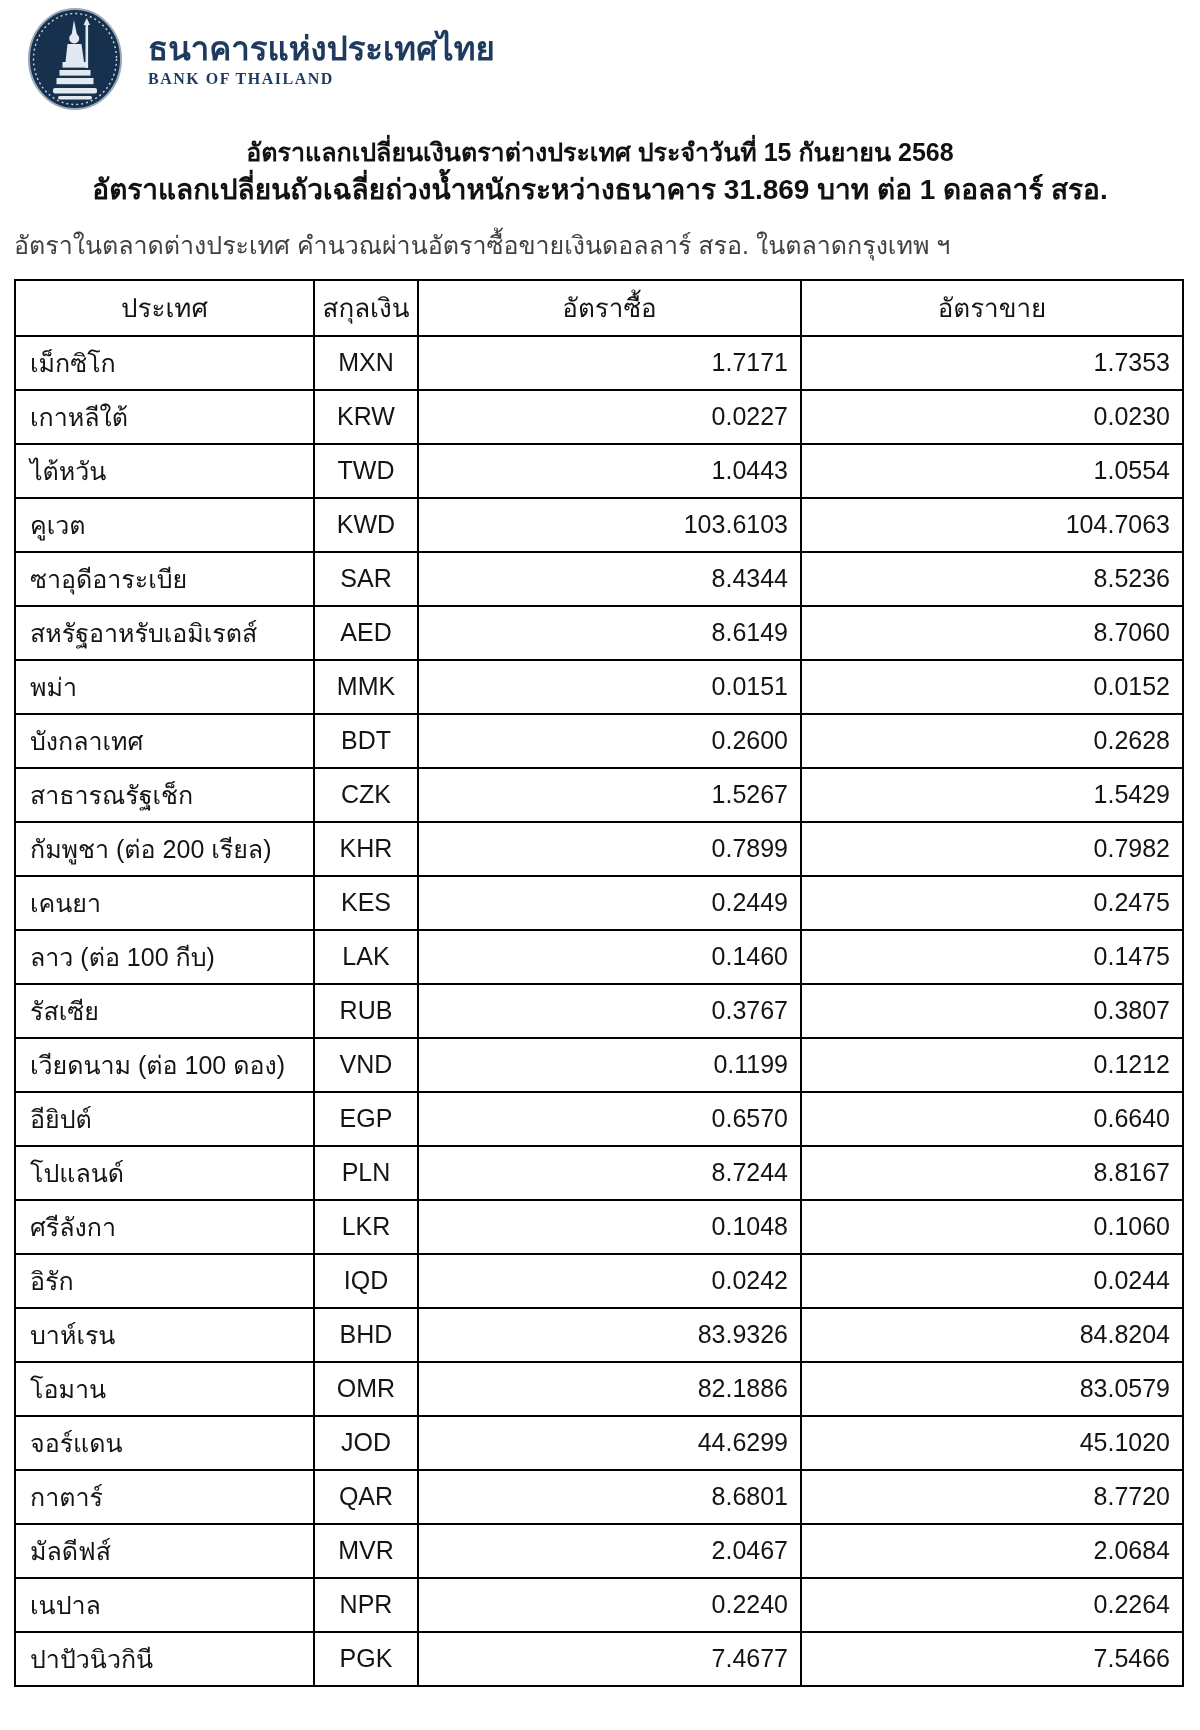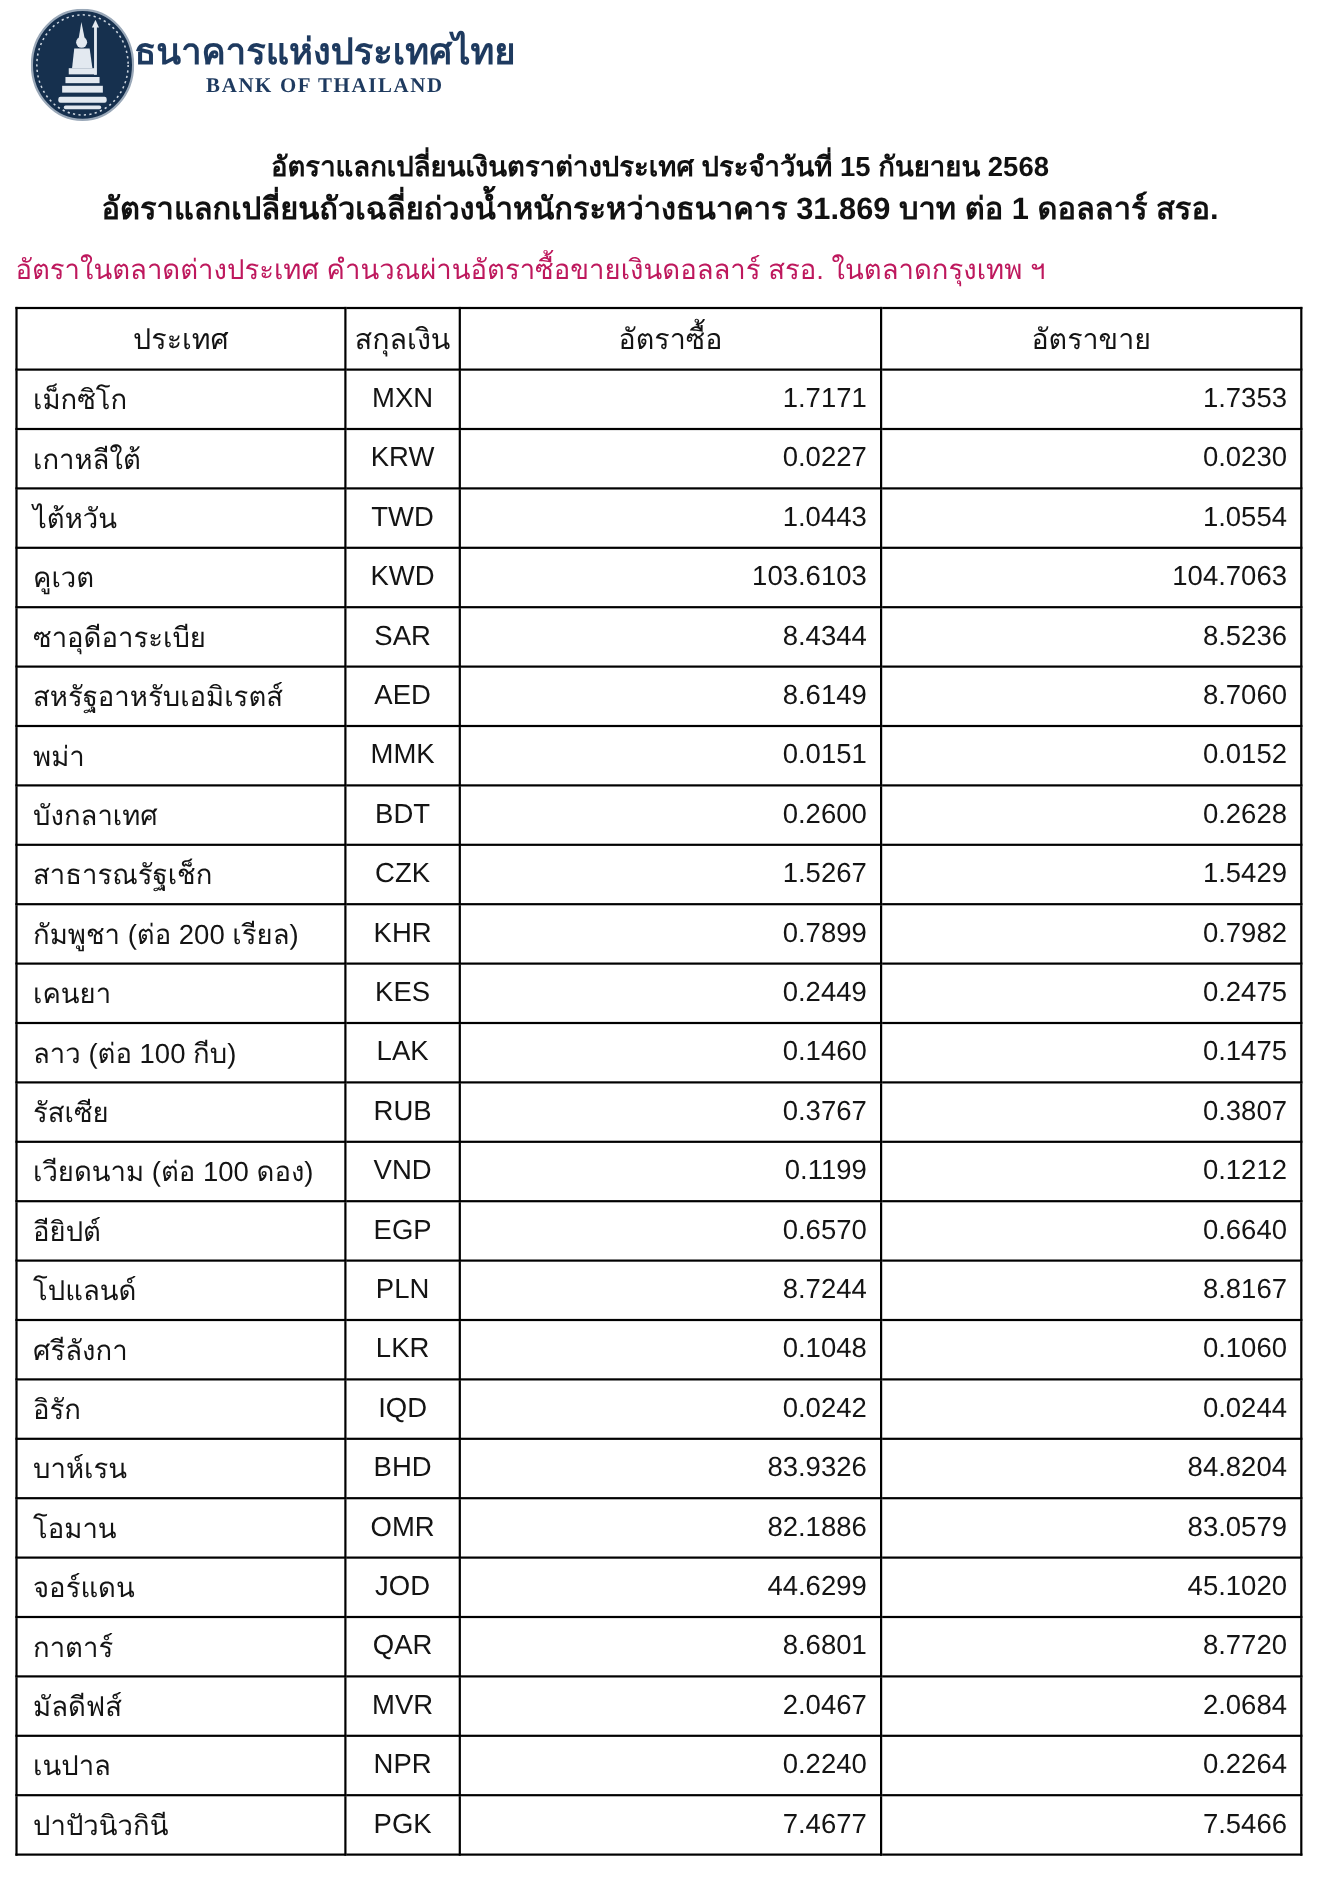--- a/index.html
+++ b/index.html
@@ -10,38 +10,38 @@
     width: 1200px; height: 1730px;
     overflow: hidden;
     position: relative;
     font-family: "Liberation Sans", "DejaVu Sans", sans-serif;
     color: #141414;
     -webkit-font-smoothing: antialiased;
   }
   .brand-row {
     display: flex; align-items: center;
     padding: 8px 16px 0 28px;
-    text-align: center;
+    gap: 26px;
   }
   .emblem { width: 94px; height: 102px; flex: 0 0 auto; }
   .brand-names { display: flex; flex-direction: column; justify-content: center; }
   .bank-name-th {
     font-size: 33px; font-weight: 700; color: #1e3a5f;
     line-height: 1.15;
   }
   .bank-name-en {
     font-family: "Liberation Serif", "DejaVu Serif", serif;
-    font-size: 19px; font-weight: 700; color: #1e3a5f;
+    font-size: 16px; font-weight: 700; color: #1e3a5f;
     letter-spacing: 1.5px; margin-top: 2px;
   }
   .title-block { width: 1100px; margin: 26px auto 0 auto; text-align: center; }
   .doc-title { font-size: 25px; font-weight: 700; color: #111; line-height: 1.35; }
   .doc-subtitle { font-size: 28px; font-weight: 600; color: #111; line-height: 1.4; margin-top: 0; }
   .doc-note {
-    font-size: 25px; font-weight: 400; color: #be185d;
+    font-size: 25px; font-weight: 400; color: #404040;
     margin: 16px 0 0 14px;
   }
   table.rates {
     border-collapse: collapse;
     table-layout: fixed;
     margin: 14px 0 0 14px;
     width: 1168px;
   }
   table.rates th, table.rates td {
     border: 2px solid #000;

